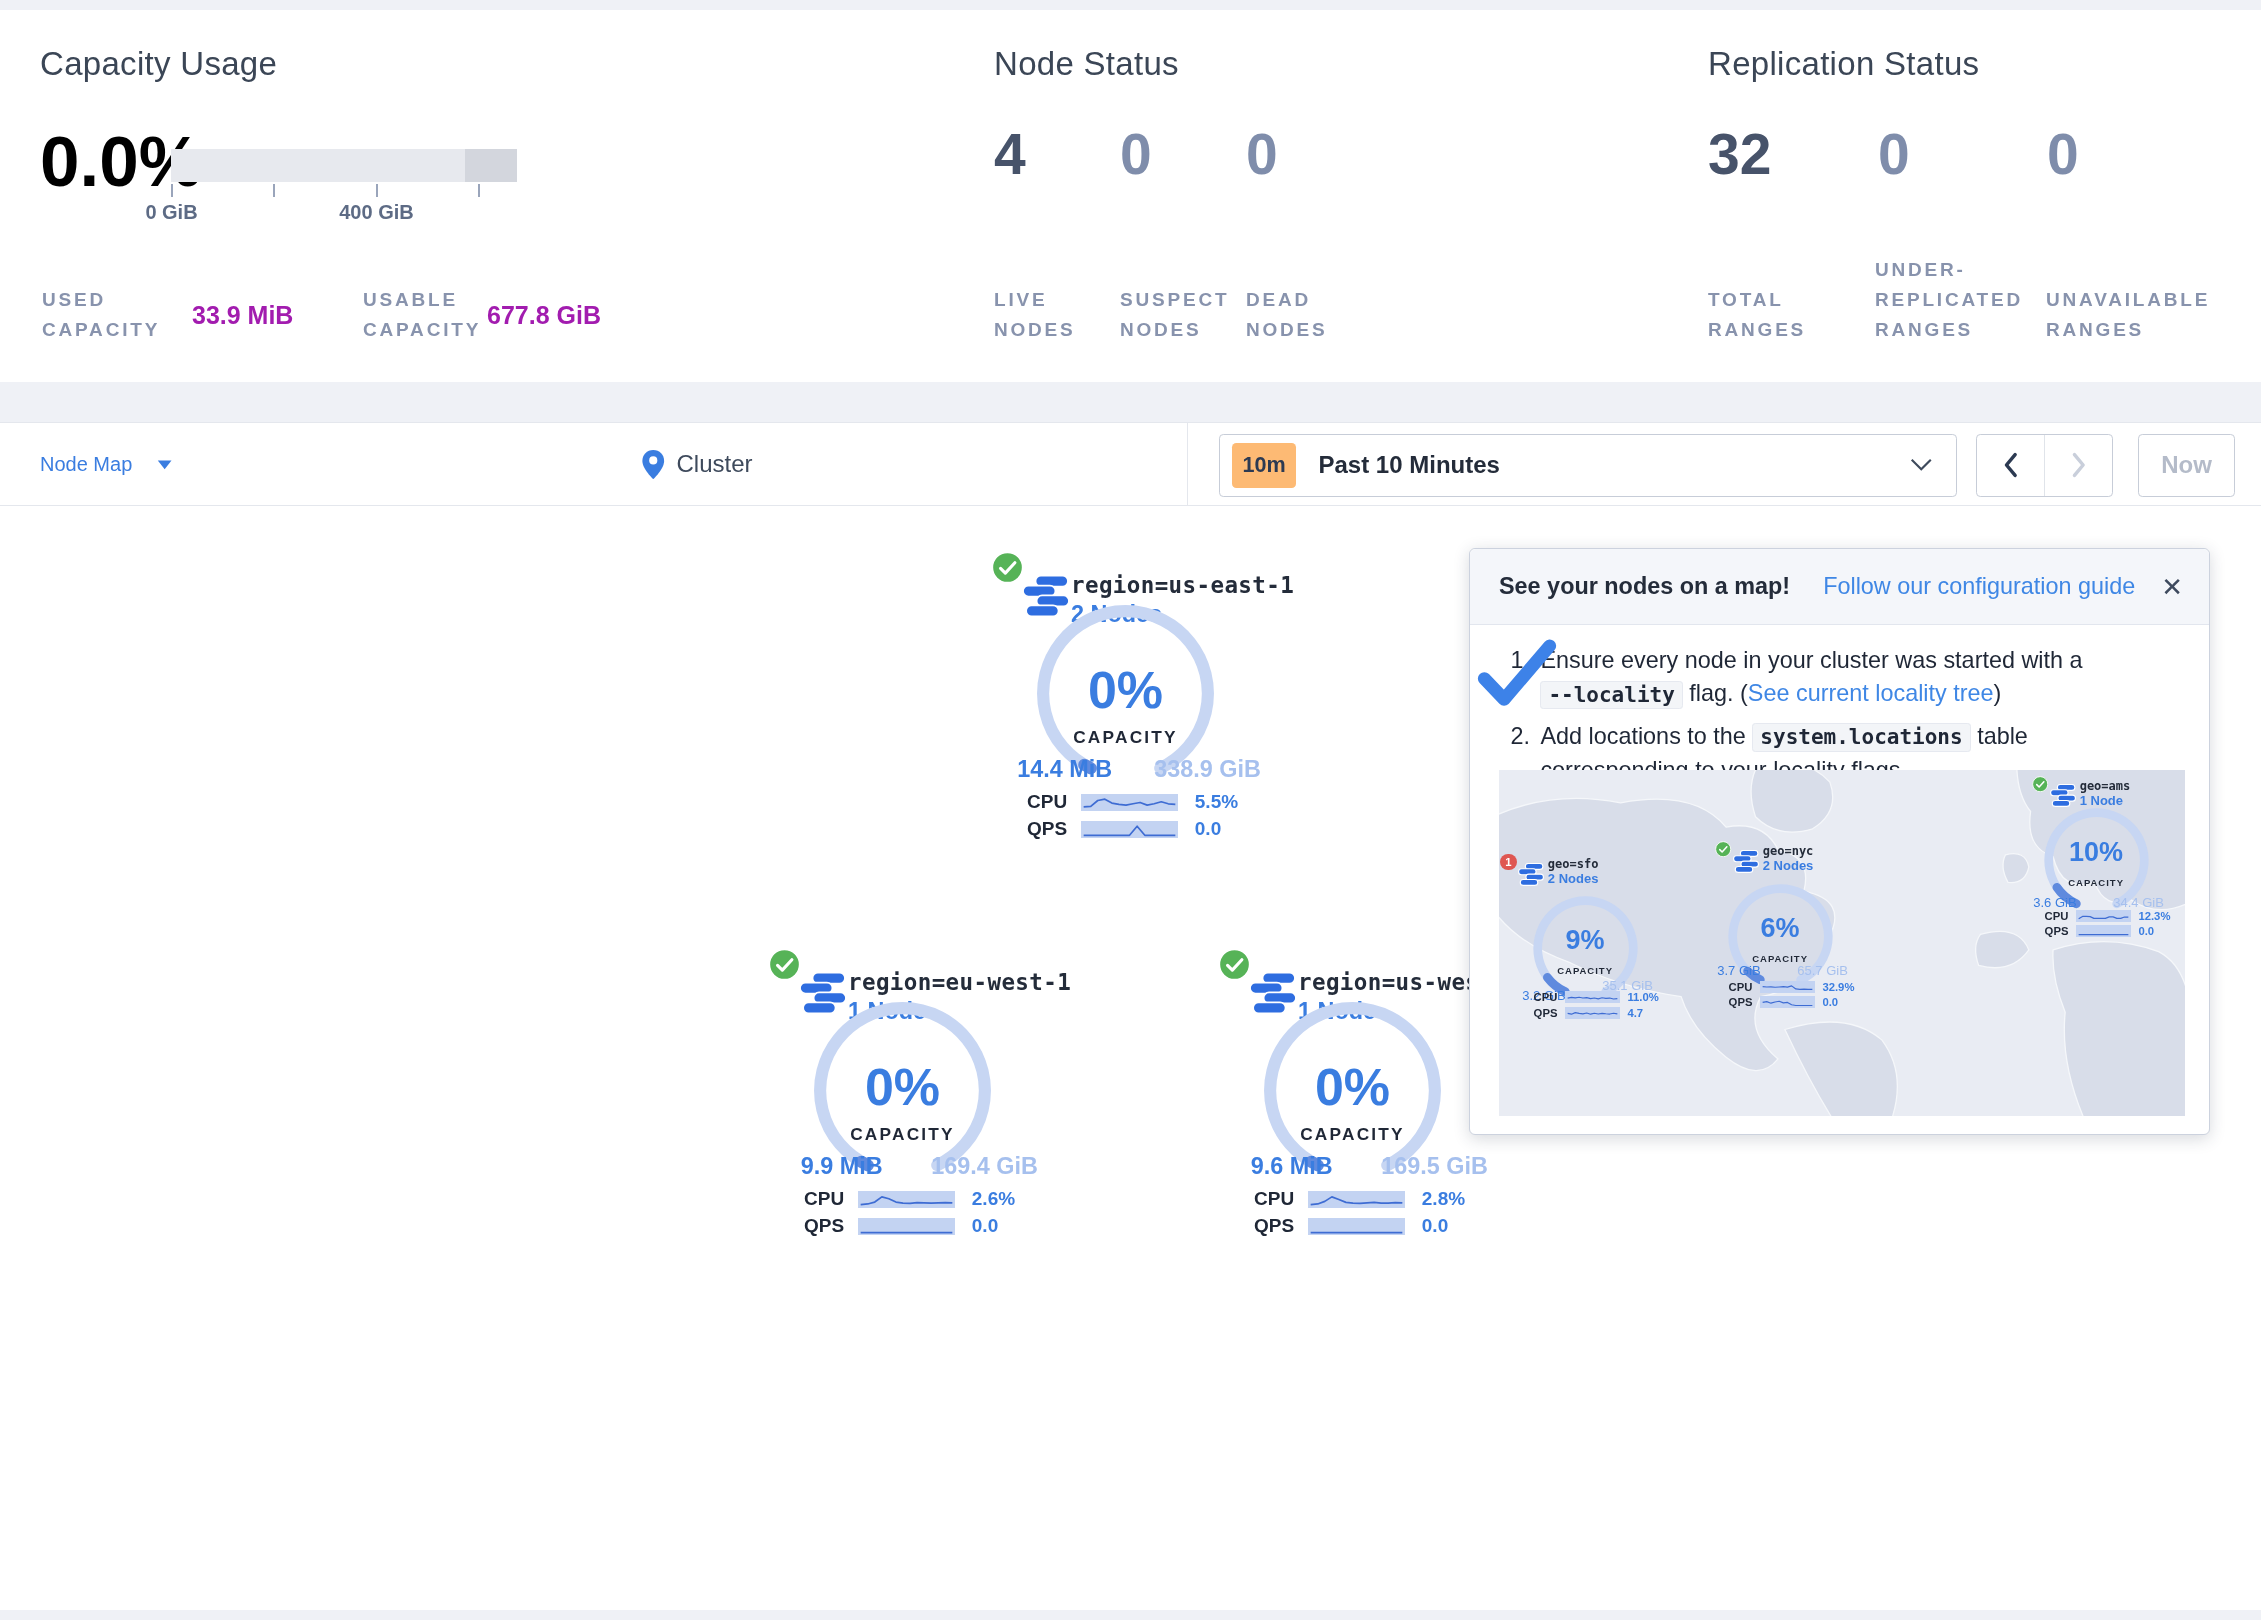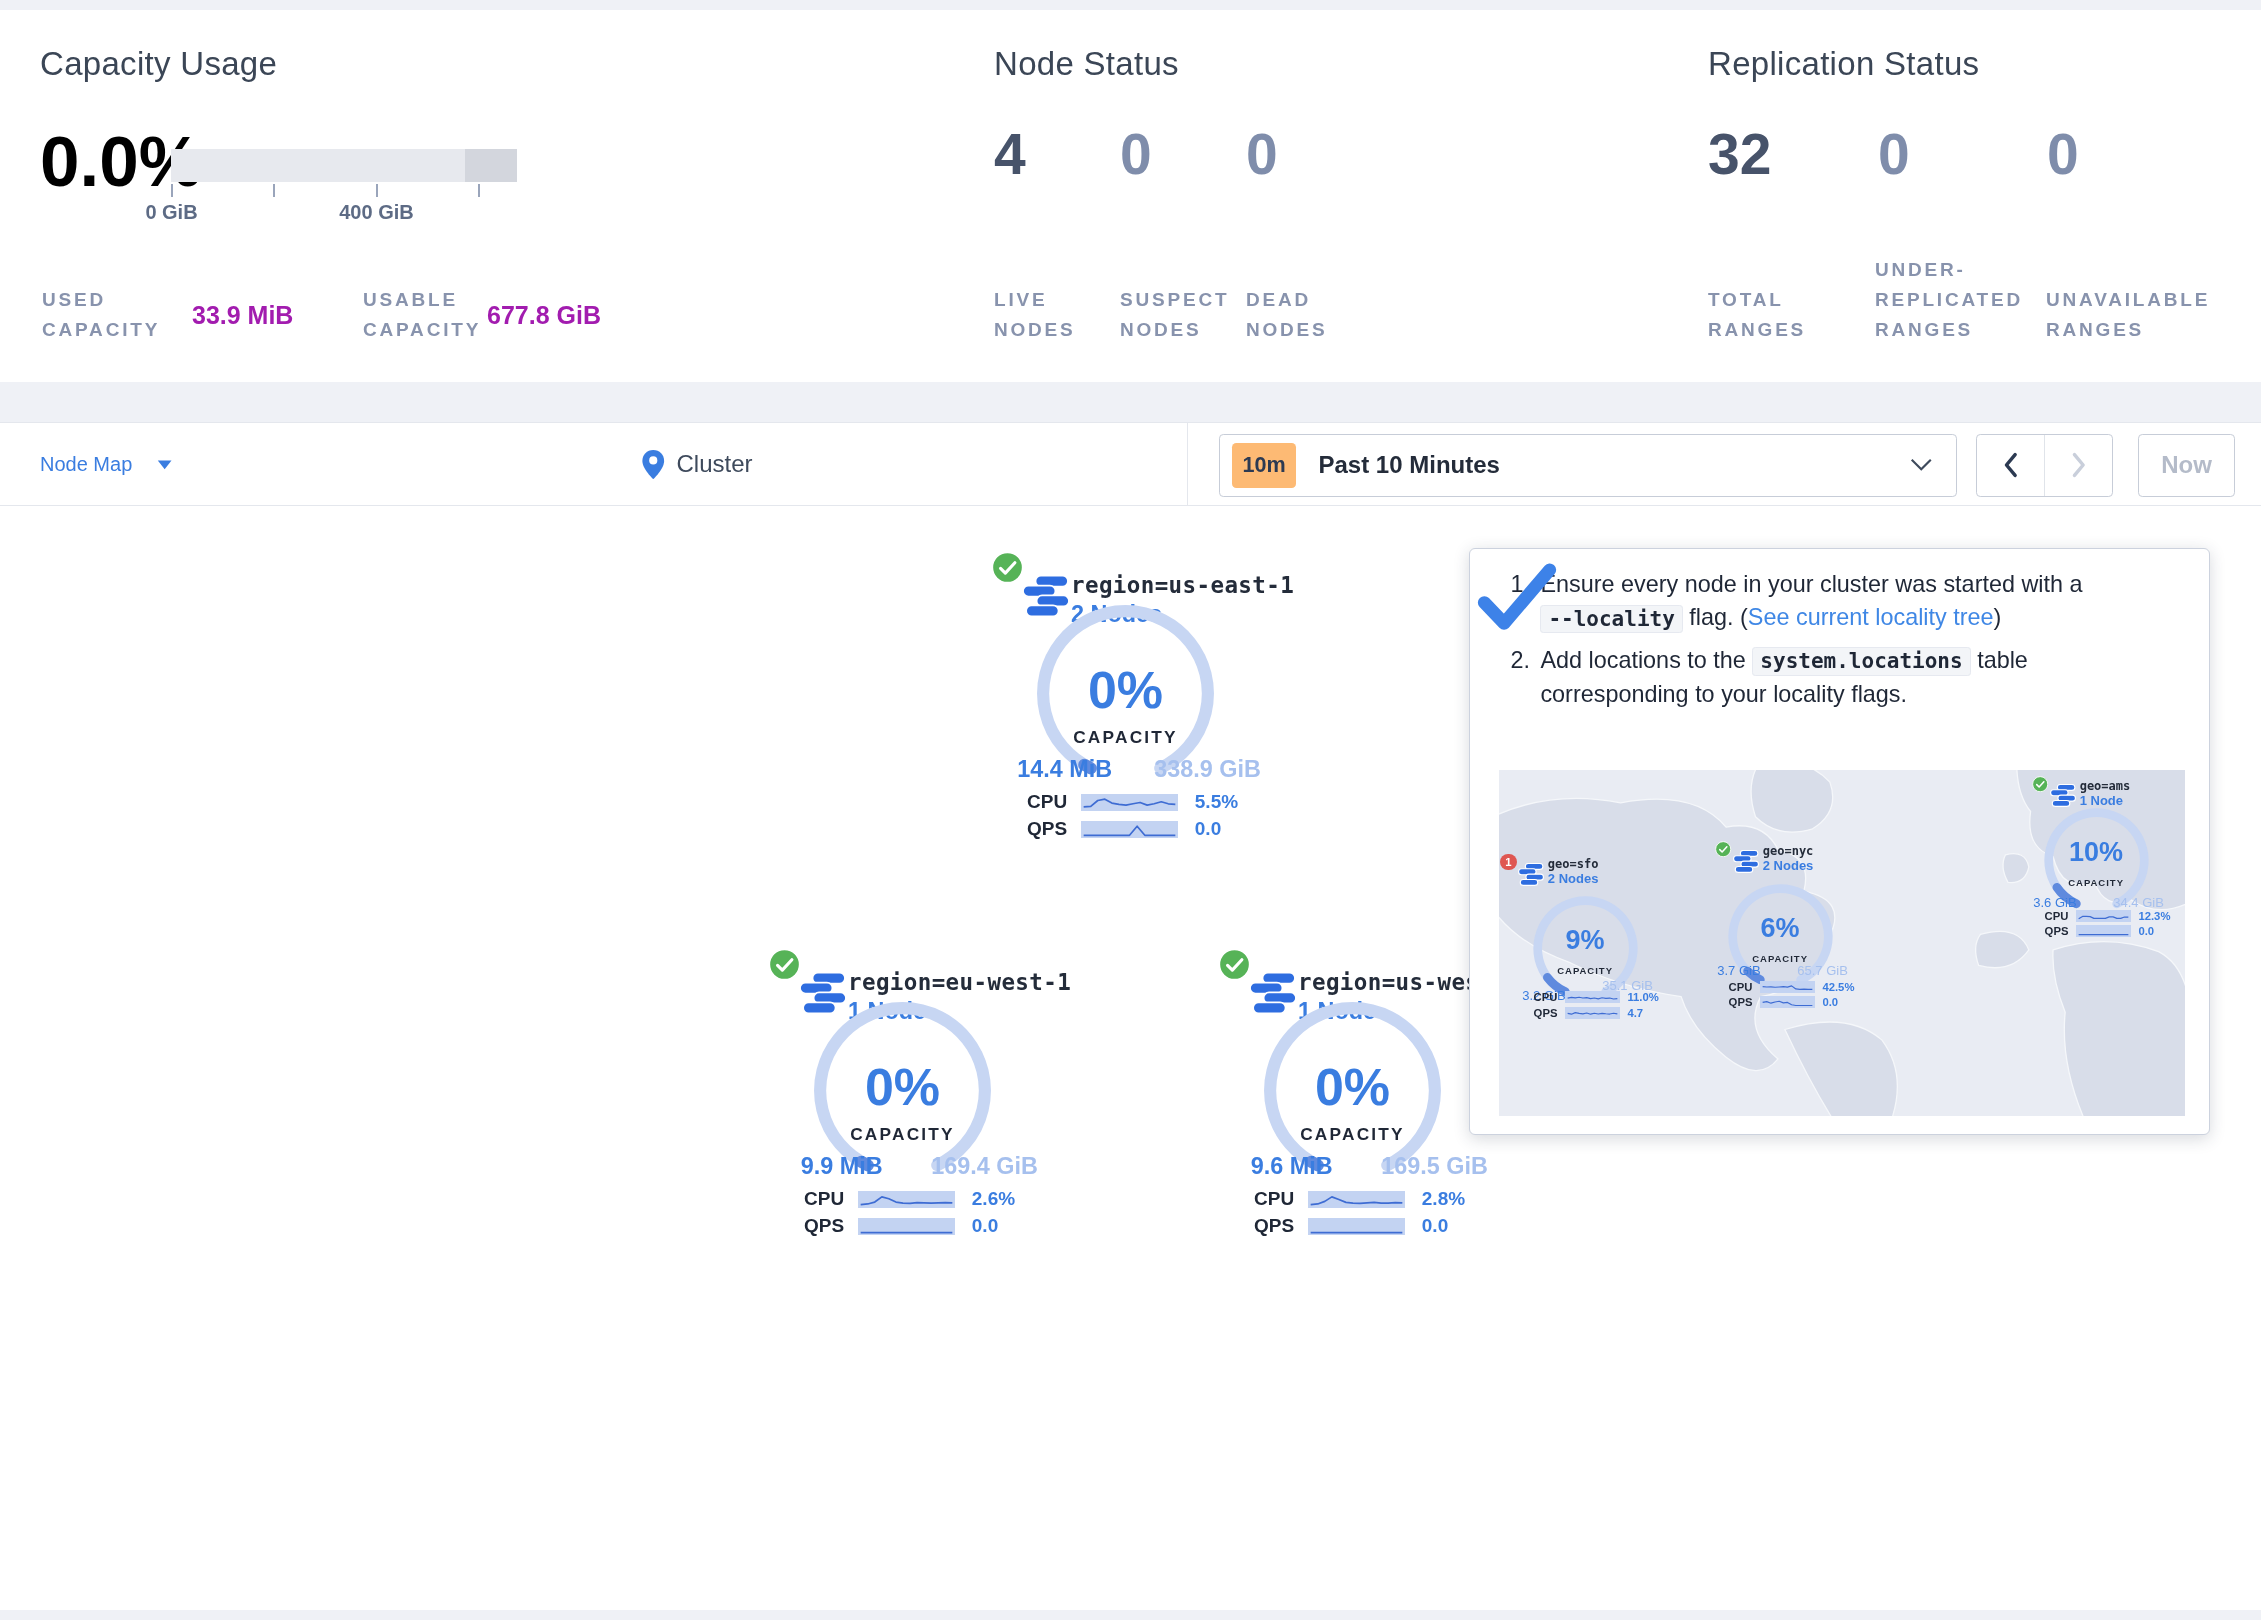--- a/index.html
+++ b/index.html
@@ -312,20 +312,25 @@
     <div class="mrow qps">
       <span class="mlabel">QPS</span>
       <svg class="spark" viewBox="0 0 112 20">
           <polyline points="3.0,16.8 11.8,16.8 20.7,16.8 29.5,16.8 38.3,16.8 47.2,16.8 56.0,16.8 64.8,16.8 73.7,16.8 82.5,16.8 91.3,16.8 100.2,16.8 109.0,16.8" fill="none" stroke="#3e6cd3" stroke-width="2" stroke-linejoin="round"></polyline>
         </svg>
       <span class="mval">0.0</span>
     </div>
   </div>
 
   <div class="popup">
+    <div class="pop-head">
+      <span class="pop-title">See your nodes on a map!</span>
+      <span class="pop-link">Follow our configuration guide</span>
+      <span class="pop-close">✕</span>
+    </div>
     <div class="pop-steps">
       <svg class="bigcheck" width="80" height="74" viewBox="0 0 92 86">
         <polyline points="8,46 31,70 84,8" fill="none" stroke="#3d82e8" stroke-width="15" stroke-linecap="round" stroke-linejoin="round"></polyline>
       </svg>
       <div class="step">
         <span class="stepnum">1.</span>
         <span class="steptext"><span>Ensure every node in your cluster was started with a </span><span class="code mono">--locality</span><span> flag. (</span><span class="ilink">See current locality tree</span><span>)</span></span>
       </div>
       <div class="step">
         <span class="stepnum">2.</span>
@@ -415,21 +420,21 @@
           <div class="gpct">6%</div>
           <div class="gcap">CAPACITY</div>
         </div>
         <div class="mn-val left" style="top:119px">3.7 GiB</div>
         <div class="mn-val right" style="top:119px">65.7 GiB</div>
         <div class="mn-row" style="top:137px">
           <span class="mn-label">CPU</span>
           <svg class="mn-spark" viewBox="0 0 64 14">
               <polyline points="3.0,6.6 7.8,7.0 12.7,6.8 17.5,7.3 22.3,7.0 27.2,6.6 32.0,7.1 36.8,5.7 41.7,9.3 46.5,9.8 51.3,9.5 56.2,9.8 61.0,9.7" fill="none" stroke="#3e6cd3" stroke-width="1.4" stroke-linejoin="round"></polyline>
             </svg>
-          <span class="mn-mval">42.5%</span>
+          <span class="mn-mval">32.9%</span>
         </div>
         <div class="mn-row" style="top:152px">
           <span class="mn-label">QPS</span>
           <svg class="mn-spark" viewBox="0 0 64 14">
               <polyline points="3.0,7.5 7.8,6.6 12.7,8.4 17.5,7.0 22.3,6.1 27.2,8.0 32.0,7.5 36.8,10.2 41.7,11.1 46.5,11.1 51.3,11.1 56.2,11.1 61.0,11.1" fill="none" stroke="#3e6cd3" stroke-width="1.4" stroke-linejoin="round"></polyline>
             </svg>
           <span class="mn-mval">0.0</span>
         </div>
       </div>
 

